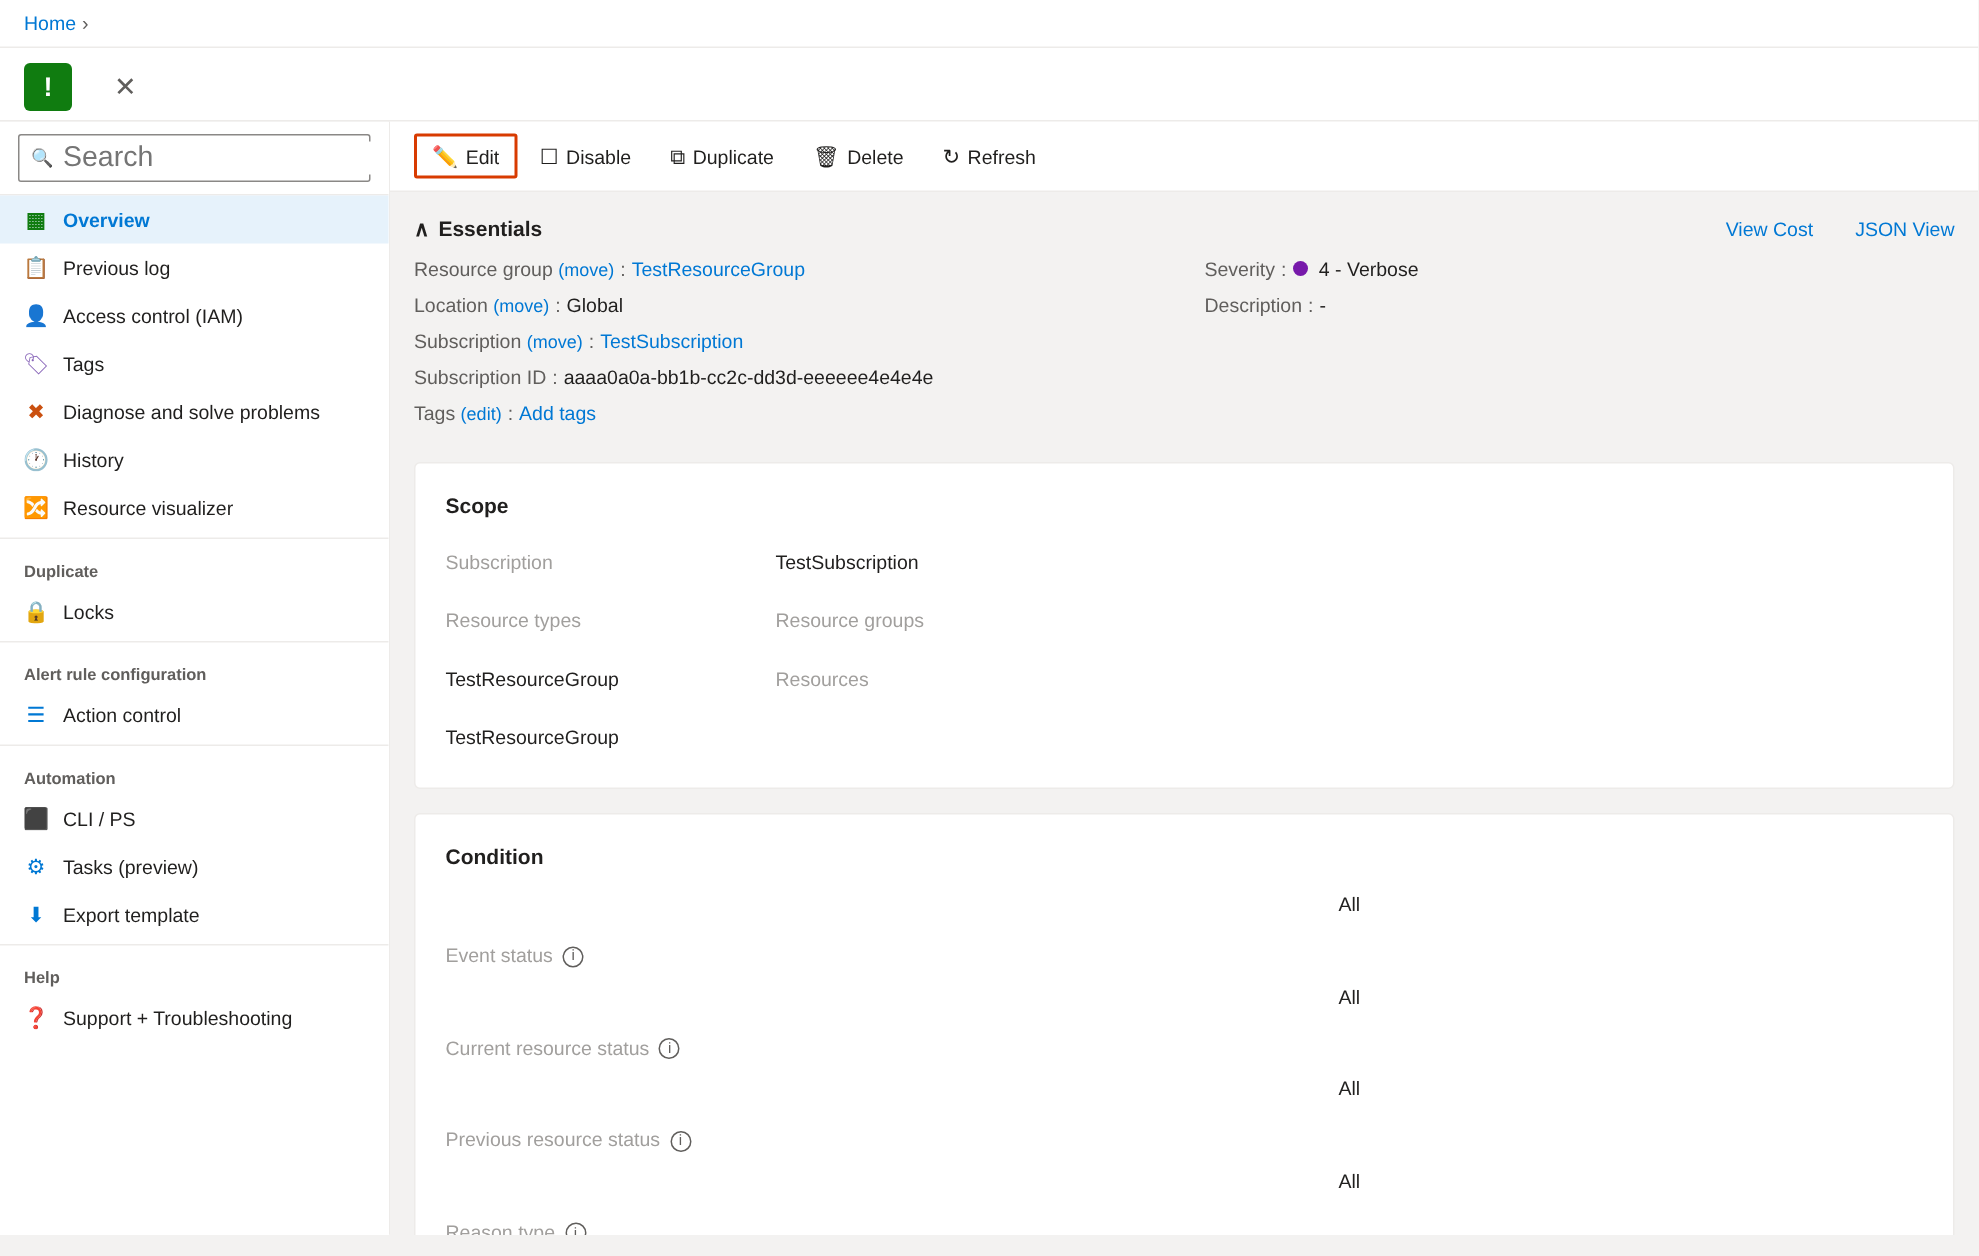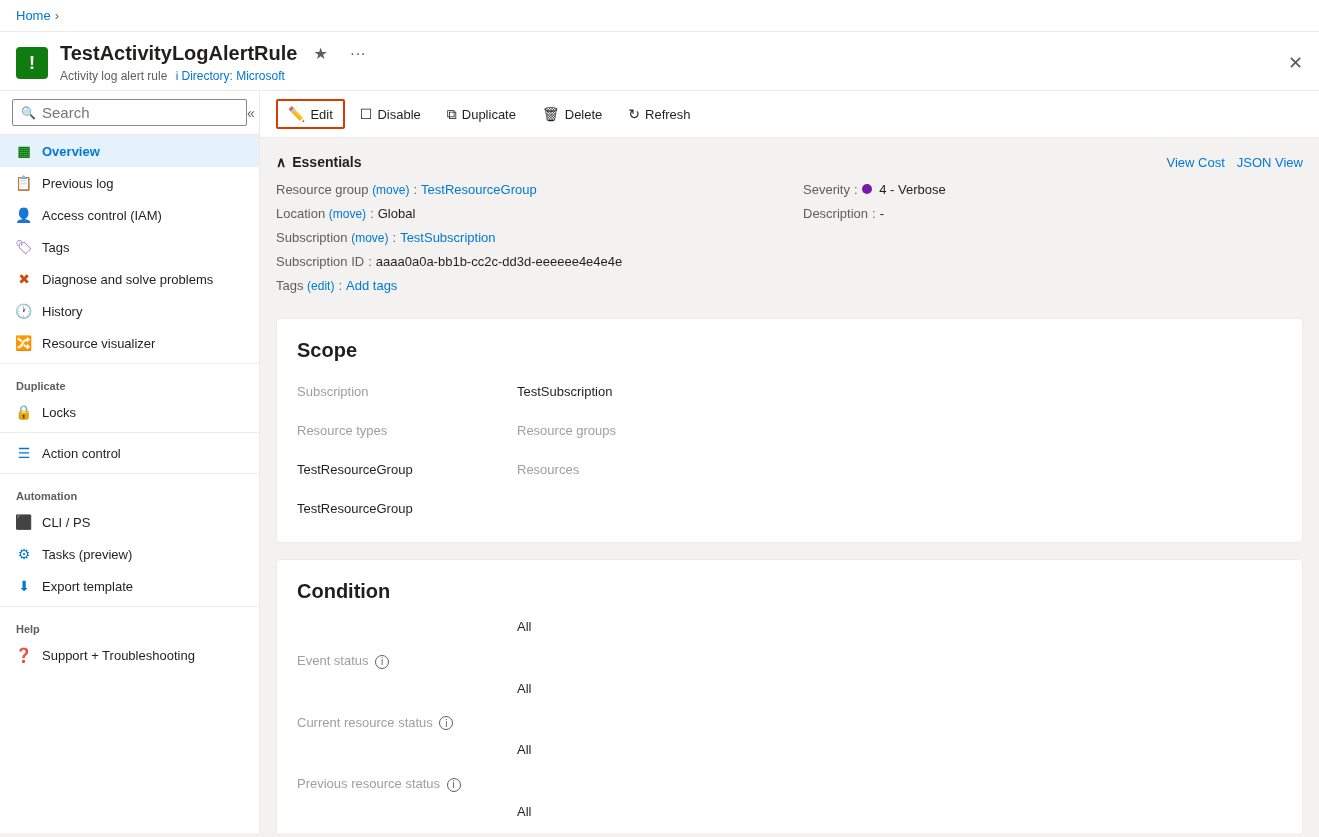--- a/index.html
+++ b/index.html
@@ -26,90 +26,76 @@
     .star-btn, .more-btn { background: none; border: none; cursor: pointer; color: #605e5c; font-size: 16px; padding: 2px 6px; }
     .close-btn { background: none; border: none; cursor: pointer; color: #605e5c; font-size: 18px; margin-left: 16px; }
 
     
     .layout { display: flex; height: calc(100vh - 95px); }
 
     
     .sidebar { width: 260px; background: #fff; border-right: 1px solid #edebe9; overflow-y: auto; flex-shrink: 0; }
     .sidebar-search { padding: 8px 12px; border-bottom: 1px solid #edebe9; }
     .sidebar-search-box { display: flex; align-items: center; border: 1px solid #8a8886; border-radius: 2px; padding: 4px 8px; gap: 6px; background: #fff; }
-    .sidebar-search-box input { border: none; outline: none; font-size: 15px; flex: 1; }
+    .sidebar-search-box input { border: none; outline: none; font-size: 19px; flex: 1; }
     .sidebar-collapse { background: none; border: none; cursor: pointer; color: #605e5c; font-size: 14px; }
 
     .sidebar-item { display: flex; align-items: center; padding: 8px 16px; cursor: pointer; gap: 10px; color: #201f1e; text-decoration: none; }
     .sidebar-item.active { background: #e6f2fb; color: #0078d4; font-weight: 600; }
     .sidebar-icon { width: 16px; height: 16px; flex-shrink: 0; display: flex; align-items: center; justify-content: center; font-size: 14px; }
     .sidebar-section { font-size: 11px; font-weight: 600; color: #605e5c; padding: 12px 16px 4px; text-transform: none; }
     .sidebar-divider { border: none; border-top: 1px solid #edebe9; margin: 4px 0; }
 
     
     .toolbar { display: flex; align-items: center; padding: 8px 16px; gap: 4px; background: #fff; border-bottom: 1px solid #edebe9; }
     .toolbar-btn { display: flex; align-items: center; gap: 5px; padding: 5px 10px; border: 1px solid transparent; border-radius: 2px; cursor: pointer; font-size: 13px; background: none; color: #201f1e; }
     .toolbar-btn.edit-btn { border: 2px solid #d83b01; color: #201f1e; }
     .toolbar-btn-icon { font-size: 14px; }
 
     
     .main-content { flex: 1; overflow-y: auto; padding: 16px; background: #f3f2f1; }
 
     
     .essentials-header { display: flex; align-items: center; justify-content: space-between; margin-bottom: 12px; }
     .essentials-title { display: flex; align-items: center; gap: 6px; font-size: 14px; font-weight: 600; color: #201f1e; }
-    .essentials-actions { display: flex; gap: 12px; }
+    .essentials-actions { display: flex; gap: 28px; }
     .essentials-link { color: #0078d4; text-decoration: none; font-size: 13px; }
 
     .essentials-grid { display: grid; grid-template-columns: 1fr 1fr; gap: 6px 27px; margin-bottom: 16px; }
     .essentials-row { display: flex; align-items: baseline; gap: 4px; font-size: 13px; min-height: 24px; }
     .essentials-label { color: #605e5c; white-space: nowrap; }
     .essentials-sep { color: #605e5c; }
     .essentials-value { color: #201f1e; }
     .essentials-link-val { color: #0078d4; text-decoration: none; }
     .essentials-move { color: #0078d4; text-decoration: none; font-size: 12px; }
     .severity-dot { display: inline-block; width: 10px; height: 10px; border-radius: 50%; background: #7719aa; margin-right: 4px; }
 
     
     .card { background: #fff; border: 1px solid #edebe9; border-radius: 4px; padding: 20px; margin-bottom: 16px; }
-    .card-title { font-size: 20px; font-weight: 600; color: #201f1e; margin-bottom: 16px; }
+    .card-title { font-size: 14px; font-weight: 600; color: #201f1e; margin-bottom: 16px; }
     .card-grid { display: grid; grid-template-columns: 220px 1fr; gap: 12px 0; }
     .card-label { color: #a19f9d; font-size: 13px; padding: 6px 0; }
     .card-value { color: #201f1e; font-size: 13px; padding: 6px 0; }
 
     
     .condition-label { color: #a19f9d; font-size: 13px; margin-top: 34px; }
-    .condition-value { color: #201f1e; font-size: 13px; }
+    .condition-value { color: #201f1e; font-size: 13px; text-align: center; }
     .info-icon { display: inline-flex; align-items: center; justify-content: center; width: 14px; height: 14px; border-radius: 50%; border: 1px solid #605e5c; font-size: 10px; color: #605e5c; cursor: pointer; margin-left: 3px; vertical-align: middle; }
   </style>
 </head>
 <body>
 
 <div class="breadcrumb">
   <a href="#" style="color:#0078d4;text-decoration:none;">Home</a>
   <span>›</span>
 </div>
 
 <div class="resource-header">
   <div class="resource-icon">
     <span class="resource-icon-inner">!</span>
-  </div>
-  <div class="resource-title-block">
-    <div class="resource-title">
-      <span>TestActivityLogAlertRule</span>
-      <button class="star-btn" title="Favorite">★</button>
-      <button class="more-btn" title="More">···</button>
-    </div>
-    <div class="resource-subtitle">
-      <span>Activity log alert rule</span>
-      <span class="subtitle-info">
-        <span>ℹ</span>
-        <span>Directory: Microsoft</span>
-      </span>
-    </div>
   </div>
   <button class="close-btn">✕</button>
 </div>
 
 <div class="layout">
 
   <div class="sidebar">
     <div class="sidebar-search">
       <div class="sidebar-search-box">
         <span style="color:#605e5c;font-size:12px;">🔍</span>
@@ -149,20 +135,21 @@
       </a>
 
       <hr class="sidebar-divider">
       <div class="sidebar-section">Duplicate</div>
       <a class="sidebar-item">
         <span class="sidebar-icon" style="color:#0078d4;">🔒</span>
         <span>Locks</span>
       </a>
 
       <hr class="sidebar-divider">
+      <div class="sidebar-section">Alert rule configuration</div>
       <a class="sidebar-item">
         <span class="sidebar-icon" style="color:#0078d4;">☰</span>
         <span>Action control</span>
       </a>
 
       <hr class="sidebar-divider">
       <div class="sidebar-section">Automation</div>
       <a class="sidebar-item">
         <span class="sidebar-icon" style="color:#0078d4;">⬛</span>
         <span>CLI / PS</span>

